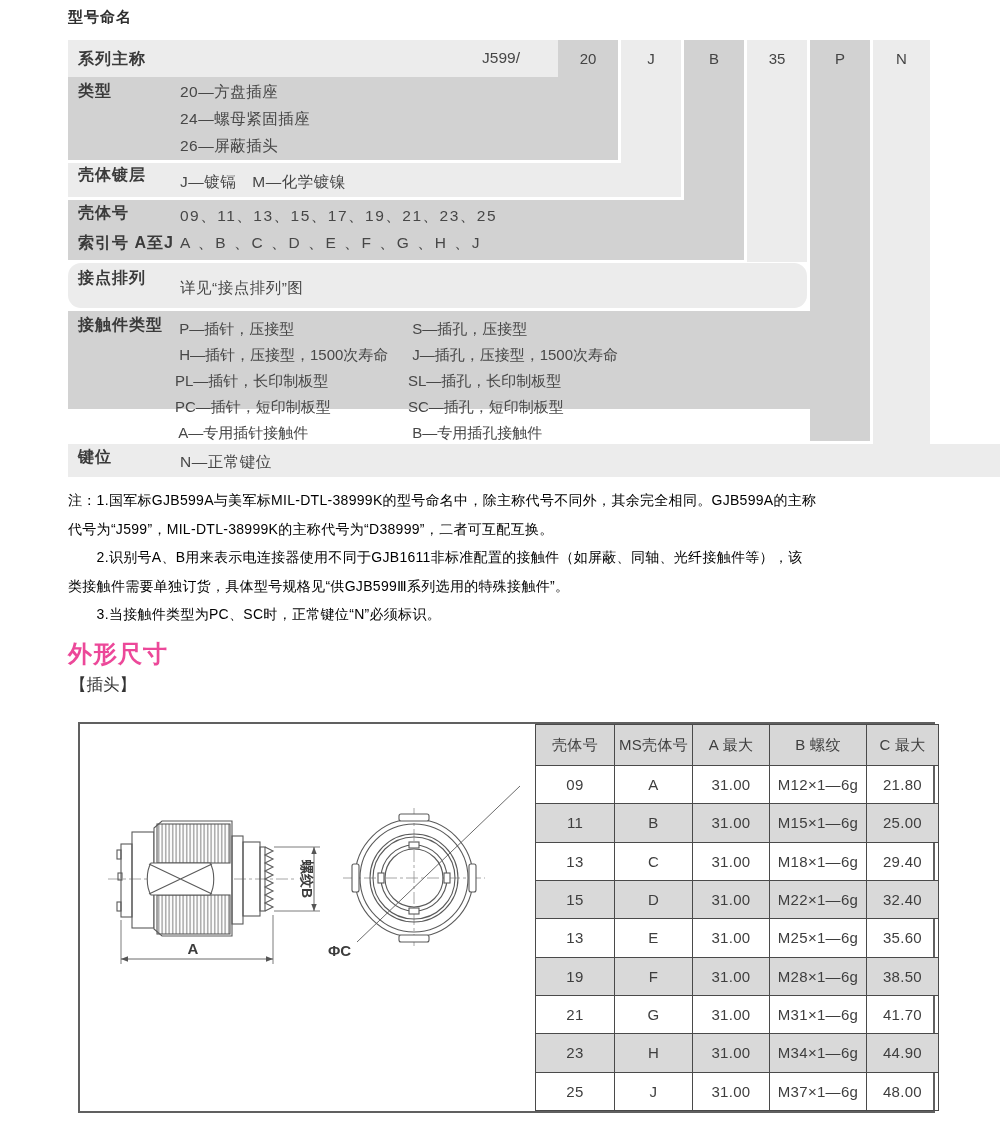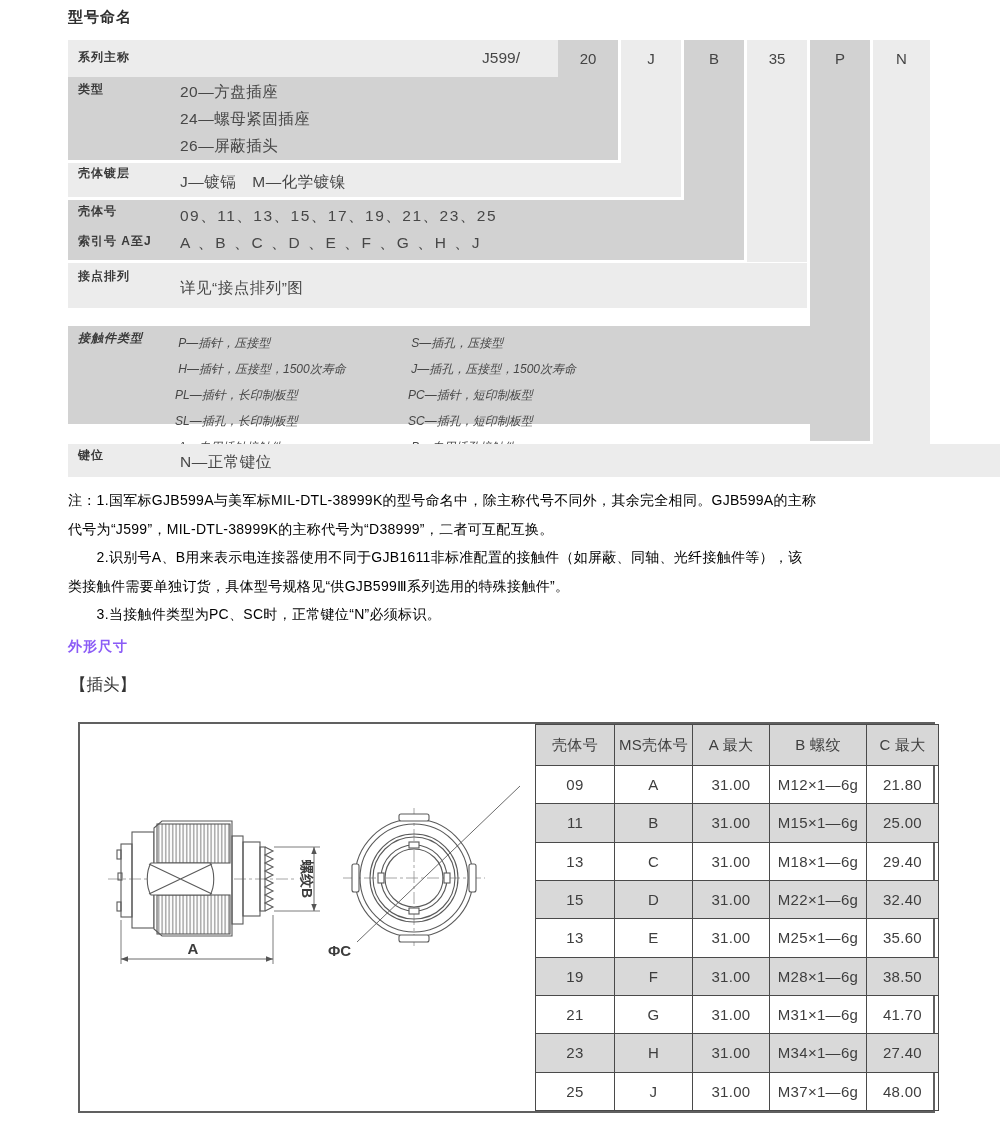--- a/index.html
+++ b/index.html
@@ -8,29 +8,29 @@
   .abs{position:absolute;}
   .h1{font-size:15px;font-weight:bold;color:#2f2f2f;letter-spacing:1px;}
   
   .diagram{position:absolute;left:68px;top:40px;width:862px;height:437px;}
   .col{position:absolute;top:0;width:60px;text-align:center;font-size:15px;color:#444;line-height:37px;}
   .col.dark{background:#d2d2d2;}
   .col.light{background:#ececec;}
   .row{position:absolute;left:0;}
   .row.dark{background:#d2d2d2;}
   .row.light{background:#ececec;}
-  .rlabel{position:absolute;left:10px;font-size:12px;font-weight:bold;color:#3a3a3a;letter-spacing:1px;}
+  .rlabel{position:absolute;left:10px;font-size:16px;font-weight:bold;color:#3a3a3a;letter-spacing:1px;}
   .rtext{position:absolute;left:112px;font-size:15.5px;color:#474747;letter-spacing:0.5px;white-space:pre;}
   .contact-grid{position:absolute;left:107px;top:9px;display:grid;grid-template-columns:233px auto;
-                grid-auto-rows:26px;font-size:12px;color:#474747;white-space:pre;}
+                grid-auto-rows:26px;font-size:15px;color:#474747;white-space:pre;}
   
   .notes{position:absolute;left:68px;top:486px;width:872px;font-size:14px;color:#000000;
          line-height:28.5px;letter-spacing:0.3px;}
   
-  .h2{font-size:14px;font-weight:bold;color:#8b5cf6;letter-spacing:1px;}
+  .h2{font-size:24px;font-weight:bold;color:#ec4899;letter-spacing:1px;}
   .sub{font-size:16.5px;color:#333;}
   .obox{position:absolute;left:78px;top:722px;width:853px;height:387px;border:2px solid #606060;}
   .obox svg{position:absolute;left:0;top:0;}
   
   table.spec{position:absolute;left:455px;top:0;width:398px;height:387px;border-collapse:collapse;
              table-layout:fixed;font-size:15px;color:#3e3e3e;}
   table.spec th,table.spec td{border:1.6px solid #4a4a4a;text-align:center;vertical-align:middle;
              padding:0;font-weight:normal;letter-spacing:0.3px;}
   table.spec th{background:#d7d7d7;height:40px;}
   table.spec tr.alt td{background:#d9d9d9;}
@@ -68,32 +68,32 @@
       <span class="rtext" style="top:9px;">J—镀镉　M—化学镀镍</span>
     </div>
 
     <div class="row dark" style="top:160px;width:676px;height:60px;">
       <span class="rlabel" style="top:3px;">壳体号</span>
       <span class="rtext" style="top:6px;letter-spacing:1.5px;">09、11、13、15、17、19、21、23、25</span>
       <span class="rlabel" style="top:33px;">索引号 A至J</span>
       <span class="rtext" style="top:33px;letter-spacing:2px;">A 、B 、C 、D 、E 、F 、G 、H 、J</span>
     </div>
 
-    <div class="row light" style="top:223px;width:739px;height:45px;">
+    <div class="row light" style="top:223px;width:739px;height:45px;border-radius:13px;">
       <span class="rlabel" style="top:5px;">接点排列</span>
       <span class="rtext" style="top:15px;">详见“接点排列”图</span>
     </div>
 
-    <div class="row dark" style="top:286px;width:802px;height:98px;font-style:italic;">
+    <div class="row dark" style="top:271px;width:802px;height:98px;">
       <span class="rlabel" style="top:4px;">接触件类型</span>
       <div class="contact-grid">
         <span> P—插针，压接型</span><span> S—插孔，压接型</span>
         <span> H—插针，压接型，1500次寿命</span><span> J—插孔，压接型，1500次寿命</span>
-        <span>PL—插针，长印制板型</span><span>PC—插针，短印制板型</span>
-        <span>SL—插孔，长印制板型</span><span>SC—插孔，短印制板型</span>
+        <span>PL—插针，长印制板型</span><span>SL—插孔，长印制板型</span>
+        <span>PC—插针，短印制板型</span><span>SC—插孔，短印制板型</span>
         <span> A—专用插针接触件</span><span> B—专用插孔接触件</span>
       </div>
     </div>
 
     <div class="row light" style="top:404px;width:954px;height:33px;padding-left:40px;">
       <span class="rlabel" style="top:3px;">键位</span>
       <span class="rtext" style="top:8px;">N—正常键位</span>
     </div>
   </div>
 
@@ -232,21 +232,21 @@
             <td>G</td>
             <td>31.00</td>
             <td>M31×1—6g</td>
             <td>41.70</td>
           </tr>
         <tr class="alt">
             <td>23</td>
             <td>H</td>
             <td>31.00</td>
             <td>M34×1—6g</td>
-            <td>27.40</td>
+            <td>44.90</td>
           </tr>
         <tr>
             <td>25</td>
             <td>J</td>
             <td>31.00</td>
             <td>M37×1—6g</td>
             <td>48.00</td>
           </tr>
       </tbody>
     </table>

